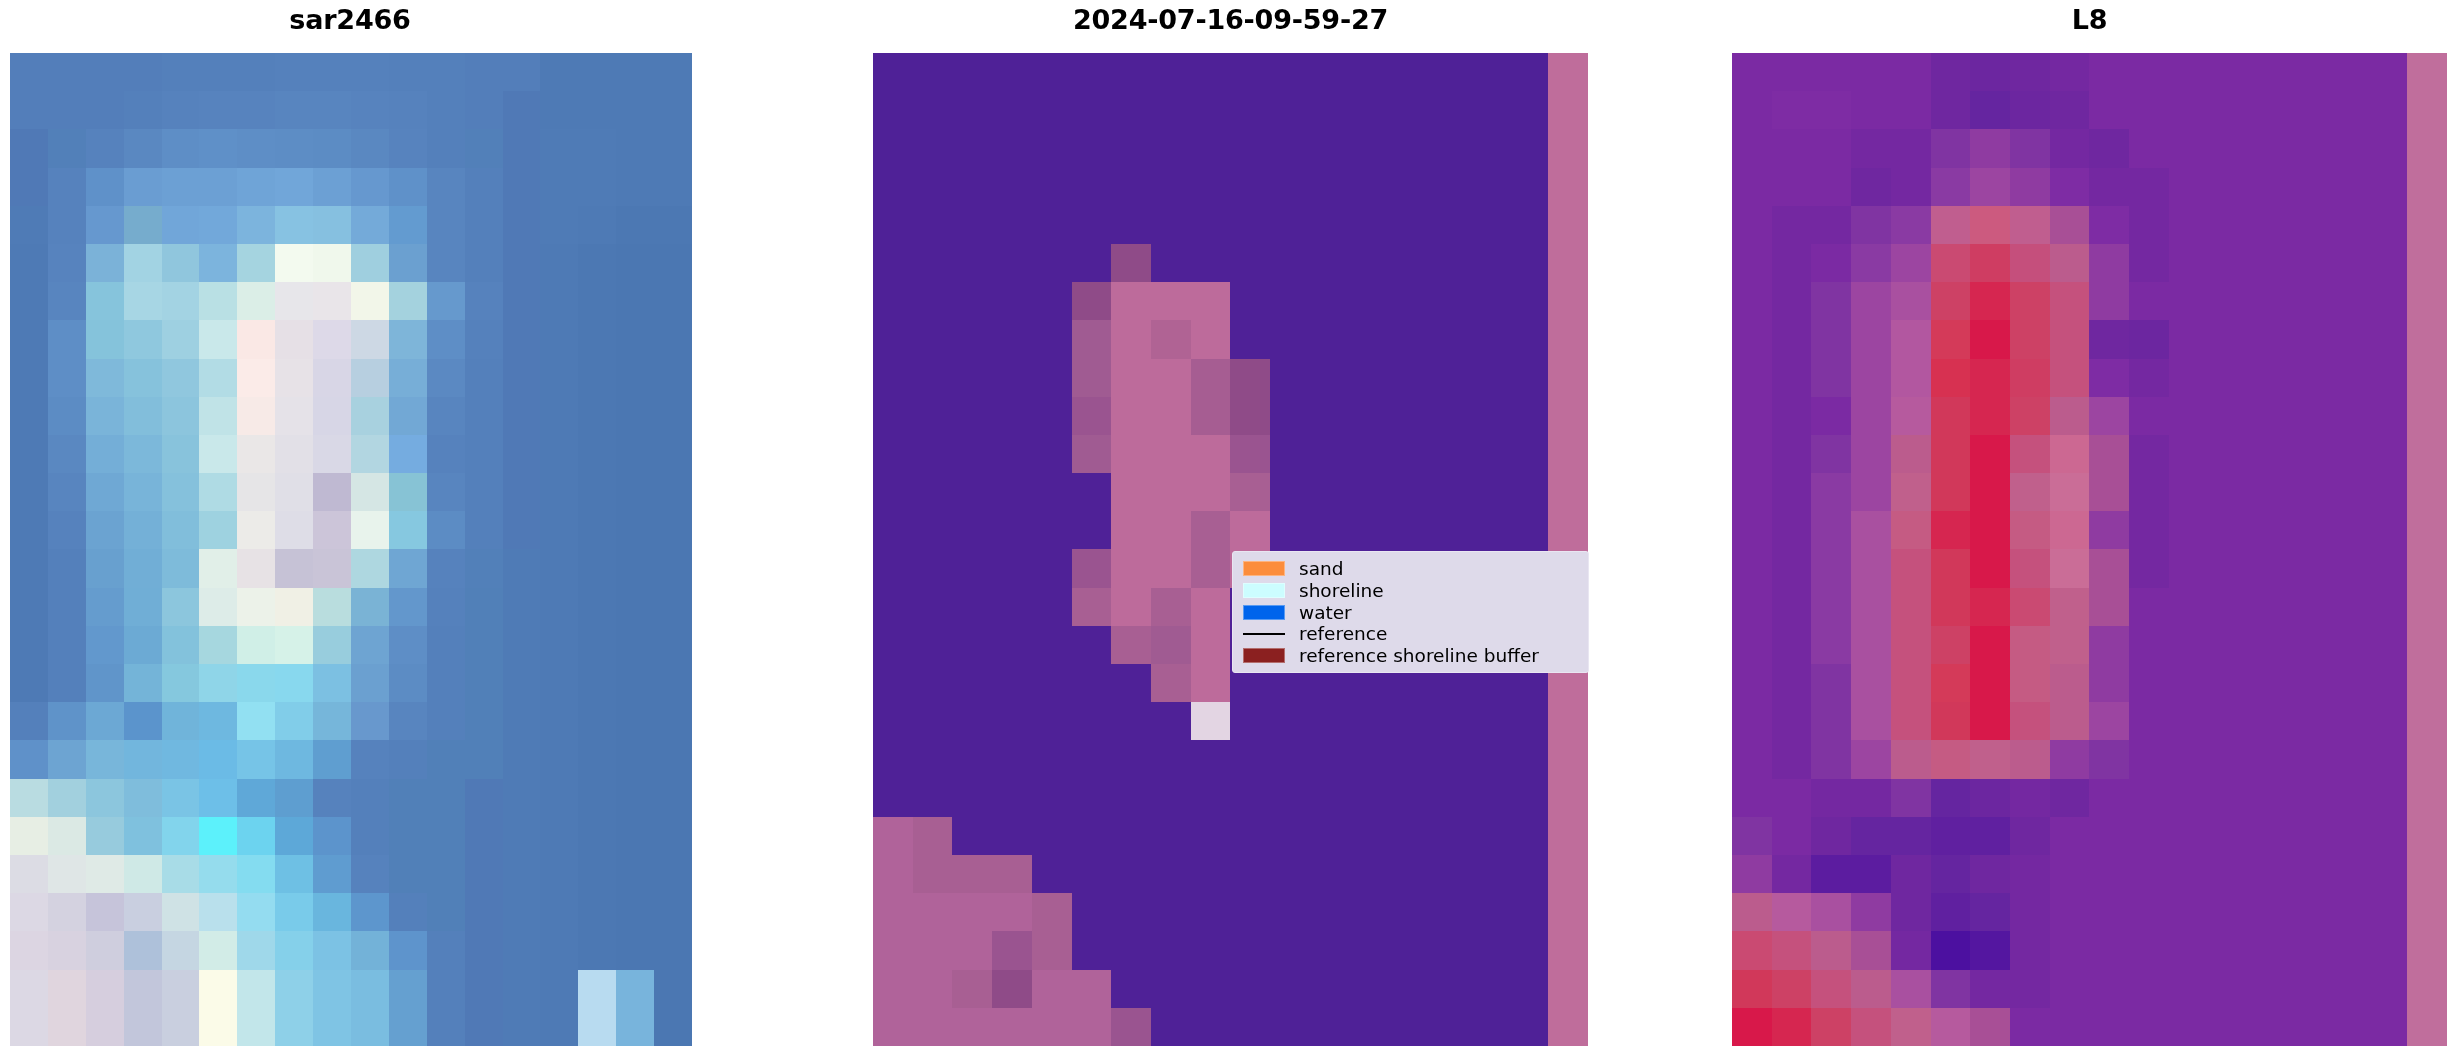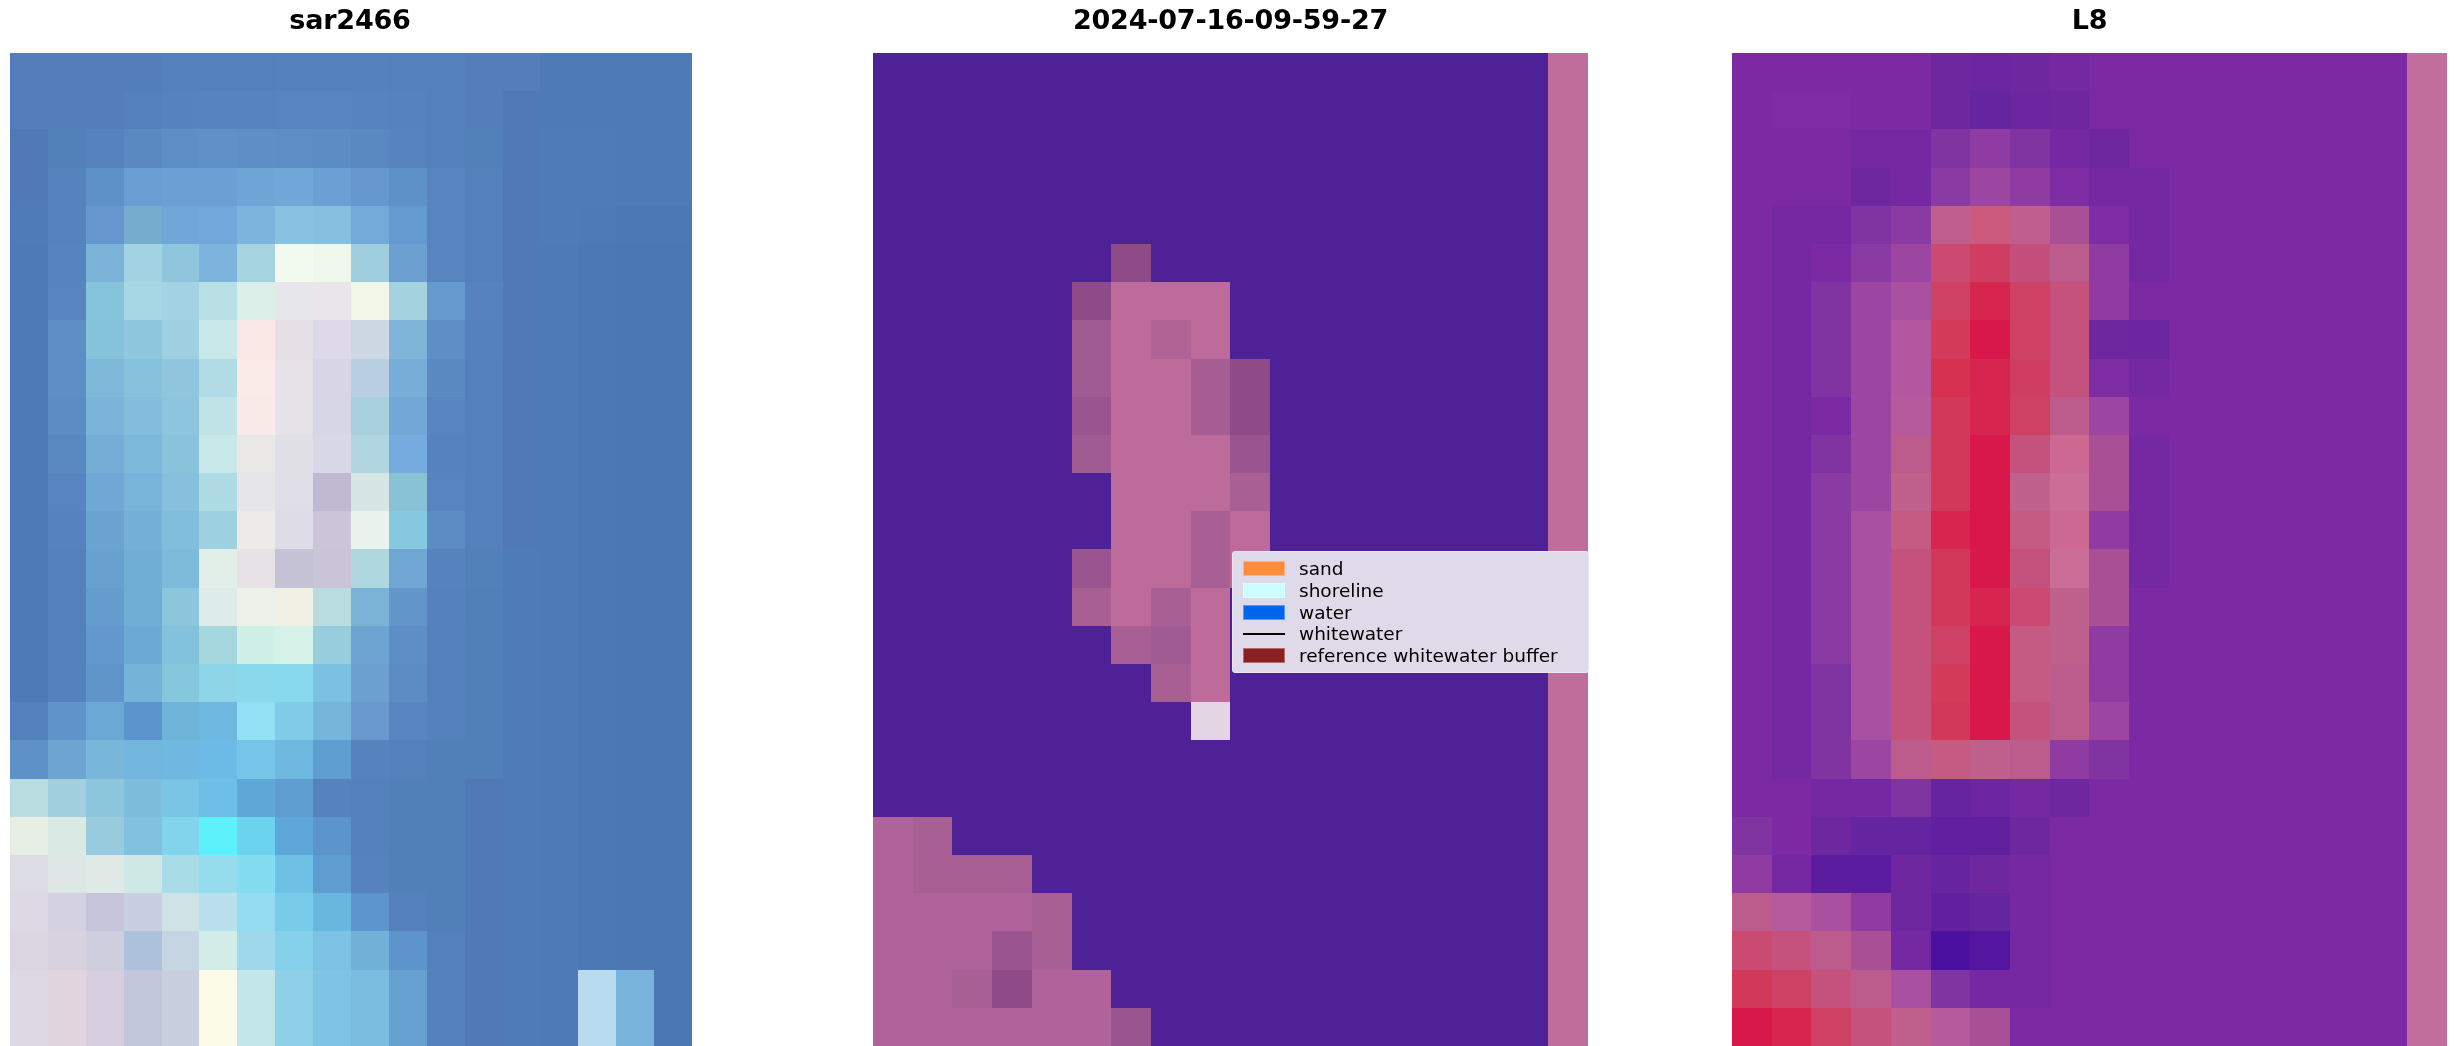--- a/index.html
+++ b/index.html
@@ -1456,20 +1456,20 @@
       <div class="leg-row">
         <span class="leg-key patch" style="background: rgb(204, 253, 255);"></span>
         <span class="leg-label">shoreline</span>
       </div>
       <div class="leg-row">
         <span class="leg-key patch" style="background: rgb(0, 100, 236);"></span>
         <span class="leg-label">water</span>
       </div>
       <div class="leg-row">
         <span class="leg-key line" style="border-top-color: rgb(0, 0, 0);"></span>
-        <span class="leg-label">whitewater</span>
+        <span class="leg-label">reference</span>
       </div>
       <div class="leg-row">
         <span class="leg-key patch" style="background: rgb(139, 32, 32);"></span>
-        <span class="leg-label">reference whitewater buffer</span>
+        <span class="leg-label">reference shoreline buffer</span>
       </div>
     </div>
   </div>
 
 </body></html>

